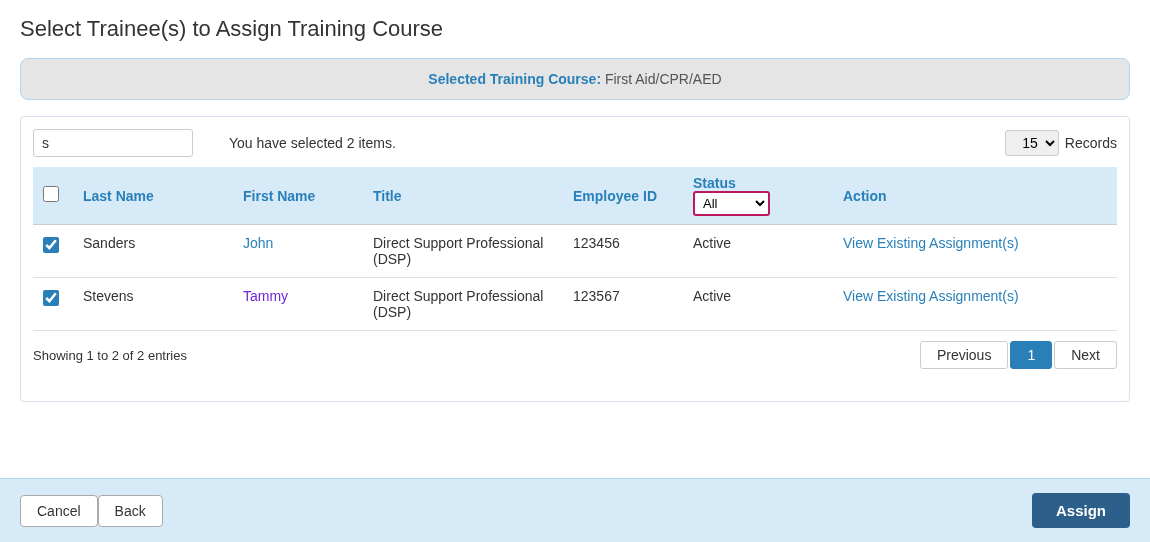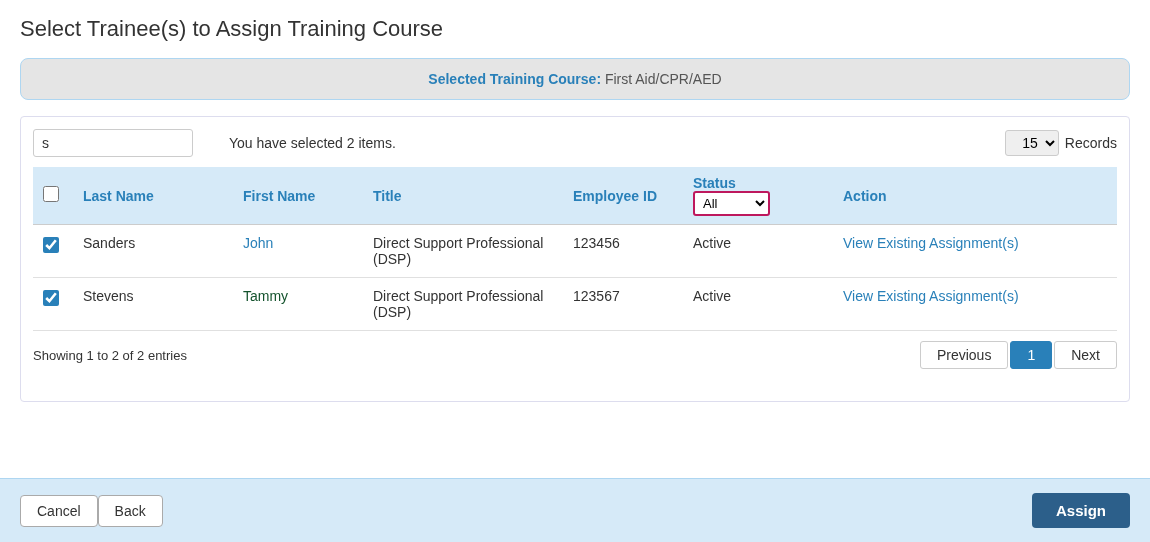--- a/index.html
+++ b/index.html
@@ -305,21 +305,21 @@
             <td>Sanders</td>
             <td style="color: rgb(41, 128, 185);">John</td>
             <td>Direct Support Professional (DSP)</td>
             <td>123456</td>
             <td>Active</td>
             <td><a class="link-action" href="#">View Existing Assignment(s)</a></td>
           </tr>
           <tr>
             <td class="checkbox-cell"><input type="checkbox" checked="" style=""></td>
             <td>Stevens</td>
-            <td style="color: #14532d;">Tammy</td>
+            <td style="color: #6d28d9;">Tammy</td>
             <td>Direct Support Professional (DSP)</td>
             <td>123567</td>
             <td>Active</td>
             <td><a class="link-action" href="#">View Existing Assignment(s)</a></td>
           </tr>
         </tbody>
     </table>
 
     <div class="pagination-row">
       <span class="showing-text">Showing 1 to 2 of 2 entries</span>

